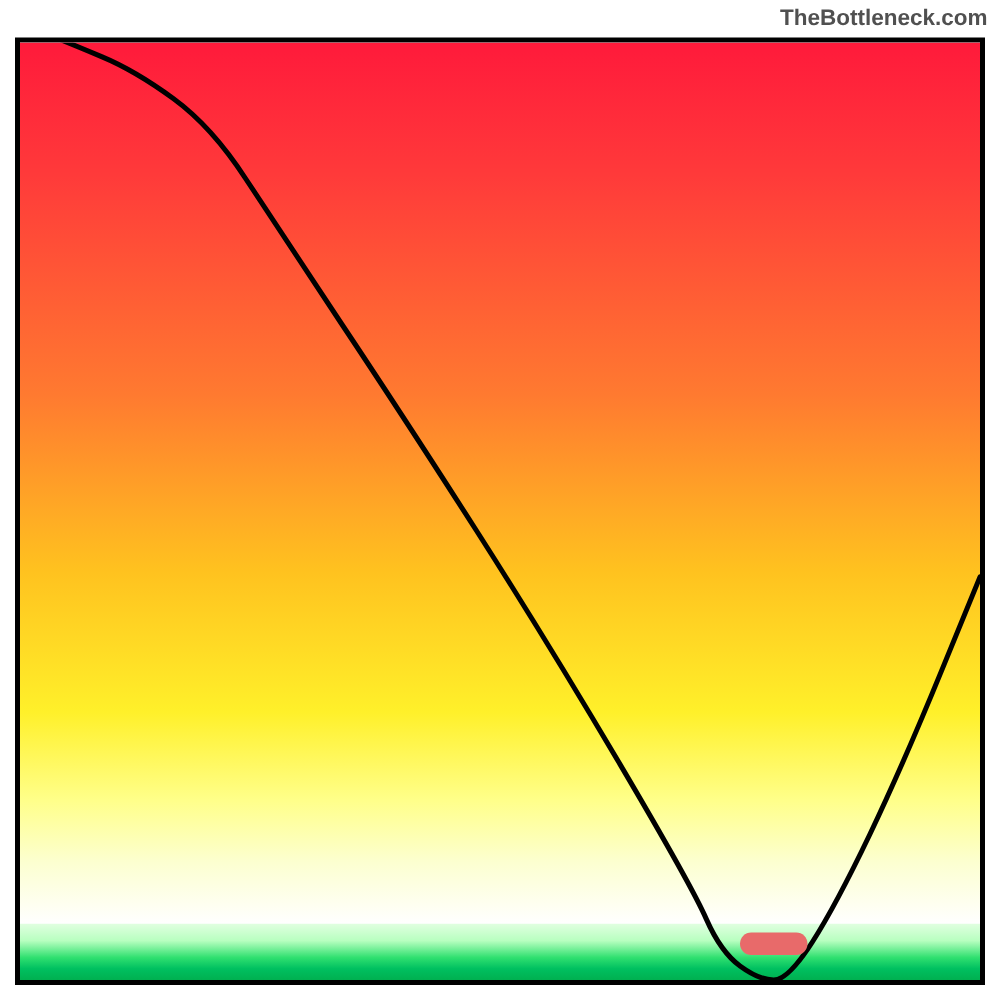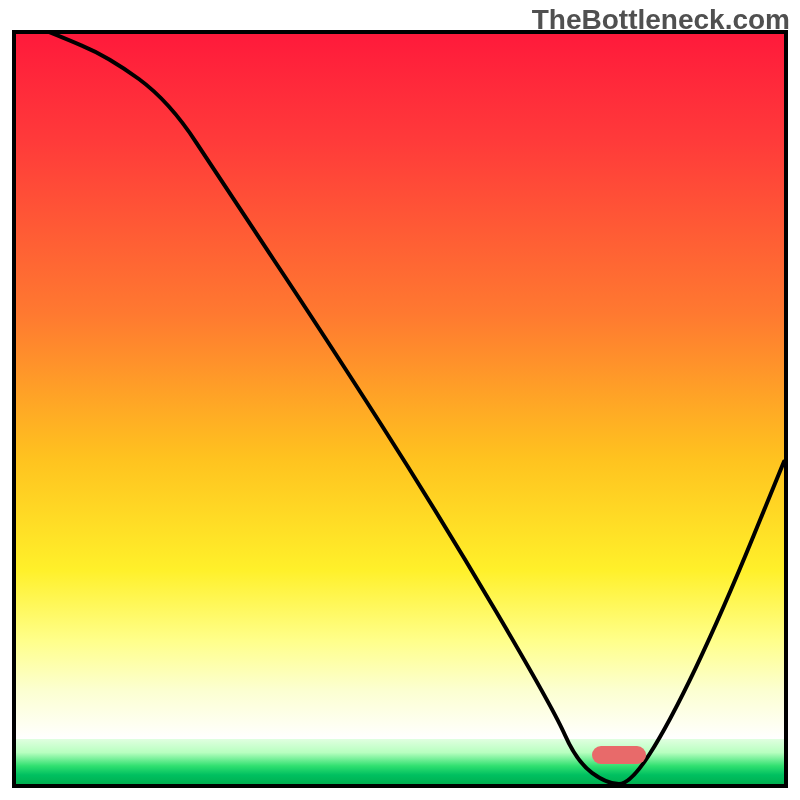--- a/index.html
+++ b/index.html
@@ -8,21 +8,21 @@
     width: 800px;
     height: 800px;
     position: relative;
     font-family: Arial, sans-serif;
     background: #fff;
   }
   .watermark {
     position: absolute;
     top: 4px;
     right: 10px;
-    font-size: 28px;
+    font-size: 18px;
     font-weight: bold;
     color: #505050;
     z-index: 10;
   }
   .plot-area {
     position: absolute;
     left: 12px;
     right: 12px;
     bottom: 12px;
     top: 30px;

